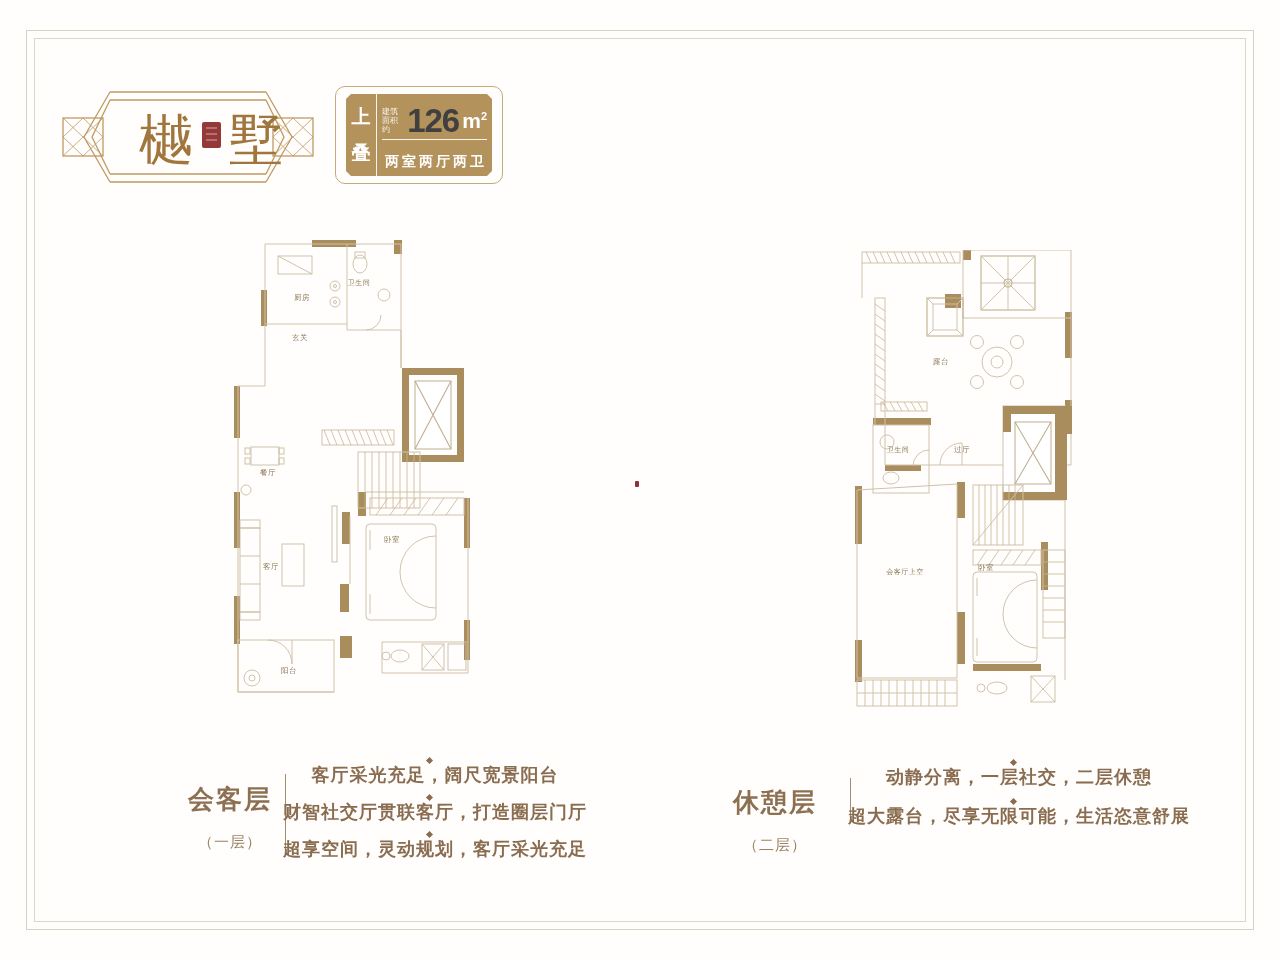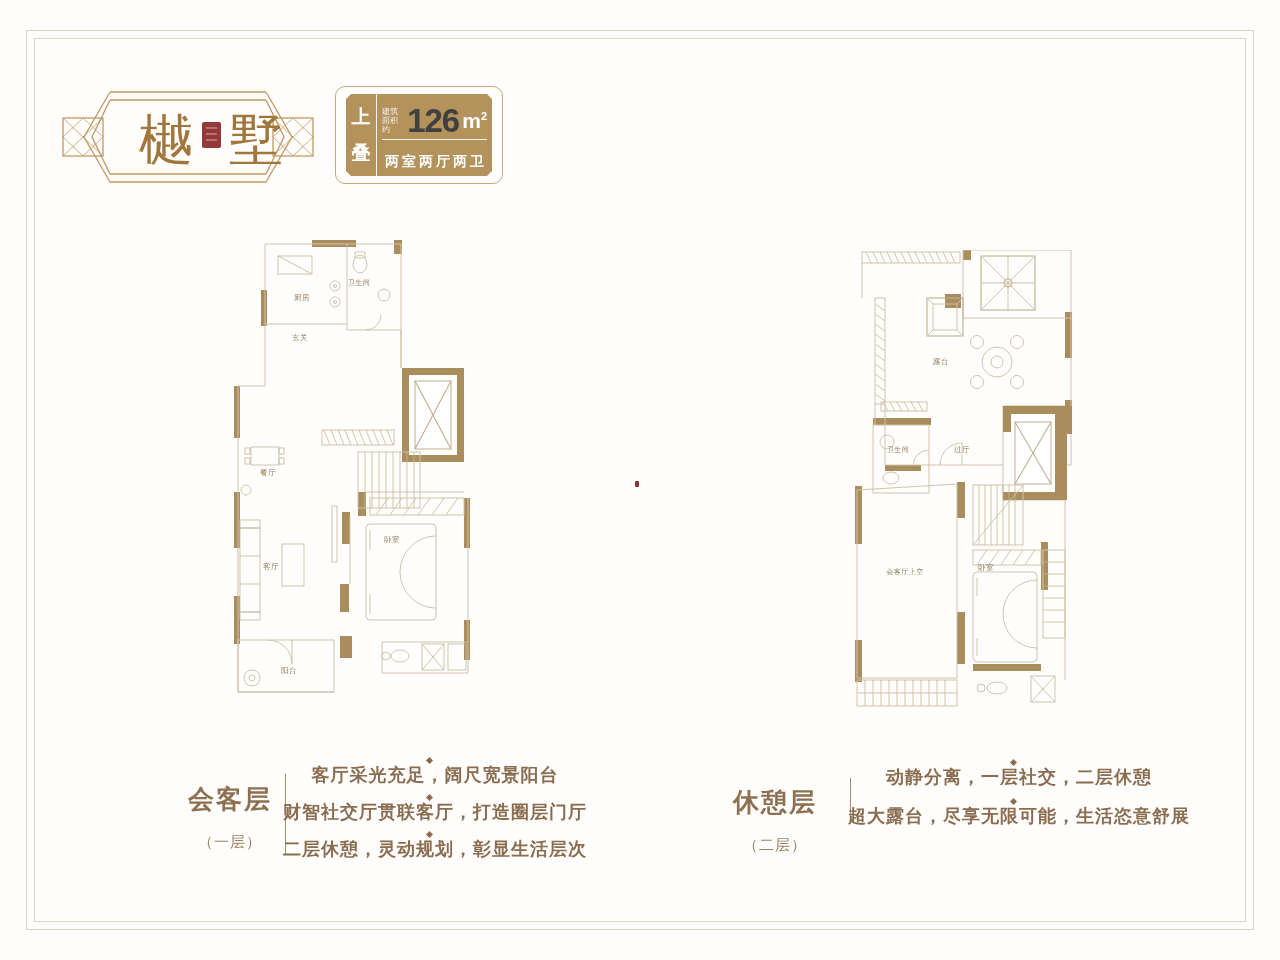--- a/index.html
+++ b/index.html
@@ -308,21 +308,21 @@
     <div class="bullet-row">
       <span class="bullet-dot"></span>
       <span class="bullet-text">客厅采光充足，阔尺宽景阳台</span>
     </div>
     <div class="bullet-row">
       <span class="bullet-dot"></span>
       <span class="bullet-text">财智社交厅贯联客厅，打造圈层门厅</span>
     </div>
     <div class="bullet-row">
       <span class="bullet-dot"></span>
-      <span class="bullet-text">二层休憩，灵动规划，彰显生活层次</span>
+      <span class="bullet-text">超享空间，灵动规划，客厅采光充足</span>
     </div>
   </div>
 
   <div class="note-title" style="left:710px;top:785px;width:130px;font-family:Liberation Serif, serif;">
     <div class="t">休憩层</div>
     <div class="s">（二层）</div>
   </div>
   <div class="bullets" style="left:848px;top:760px;">
     <div class="rail" style="top:18px;height:40px;"></div>
     <div class="bullet-row" style="height:39px">

